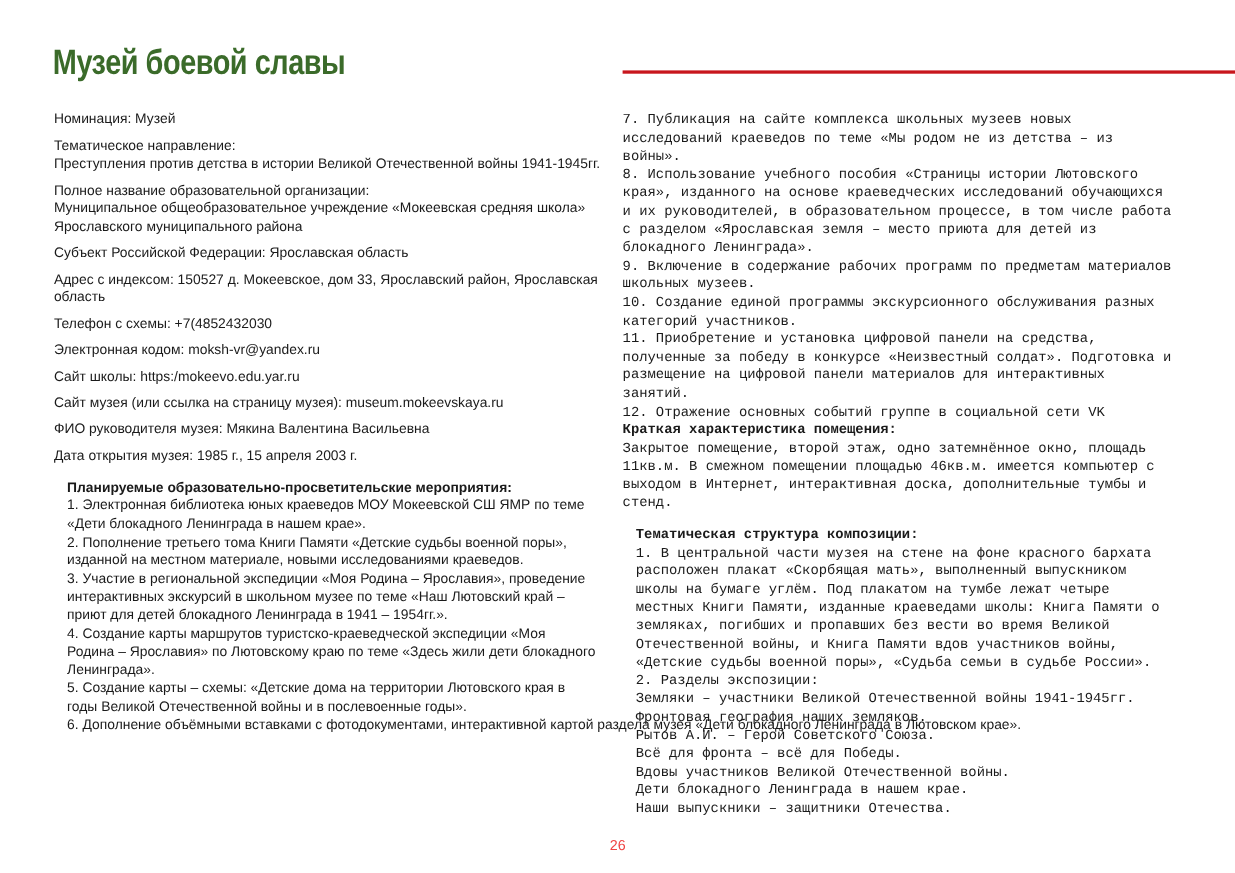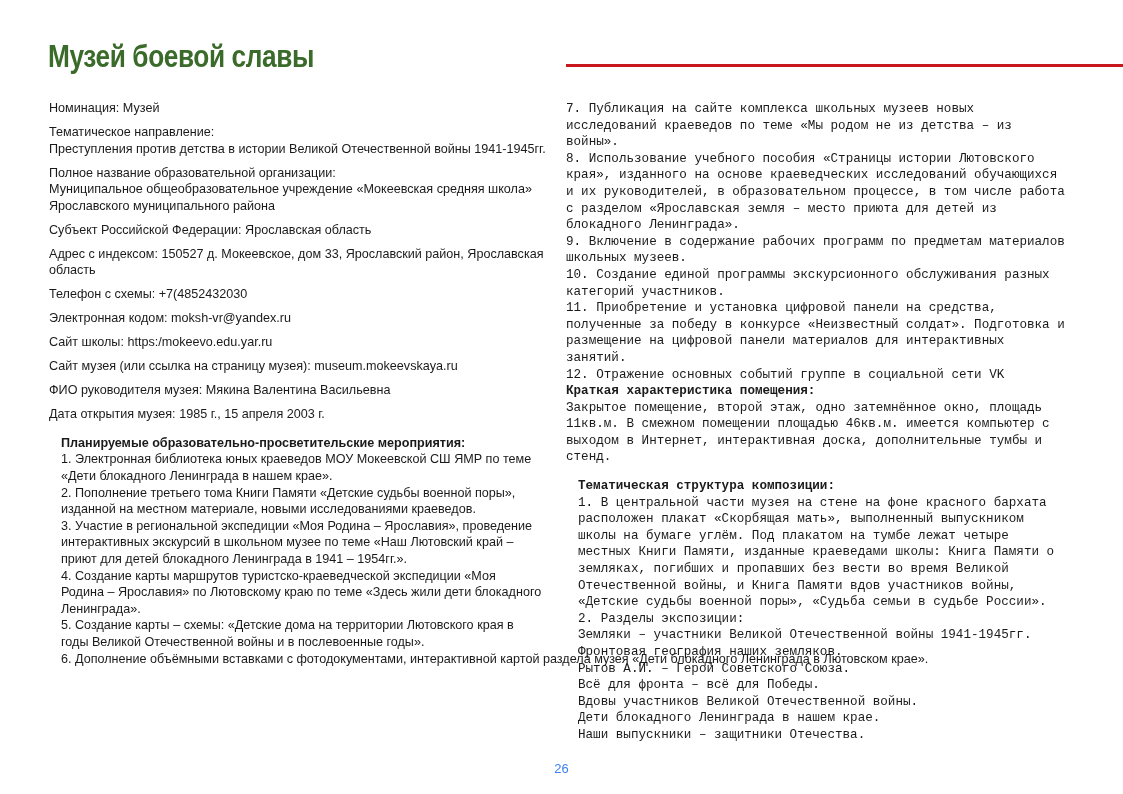--- a/index.html
+++ b/index.html
@@ -13,21 +13,21 @@
   .col { position: absolute; top: 100px; font-size: 12.6px; line-height: 16.6px; }
   .col-left { left: 49px; width: 505px; }
   .col-right { left: 566px; width: 505px; top: 101px; font-family: Liberation Mono, monospace; }
   .field { margin: 0 0 7.4px 0; }
   .field .lbl { font-weight: normal; }
   .block { margin: 0 0 6px 0; }
   .block .head { font-weight: bold; display: block; }
   .para { display: block; }
   .tight { margin: 12px; }
   .page-num { position: absolute; left: 0; width: 1123px; top: 761px; text-align: center;
-              font-size: 13px; color: #3b82f6; }
+              font-size: 13px; color: #ef4444; }
 </style>
 </head>
 <body>
 
 <h1 class="title">Музей боевой славы</h1>
 <div class="rule"></div>
 
 <div class="col col-left">
   <p class="field"><span class="lbl">Номинация:</span> <span>Музей</span></p>
   <p class="field"><span class="lbl">Тематическое направление:</span><br><span>Преступления против детства в истории Великой Отечественной войны 1941-1945гг.</span></p>

